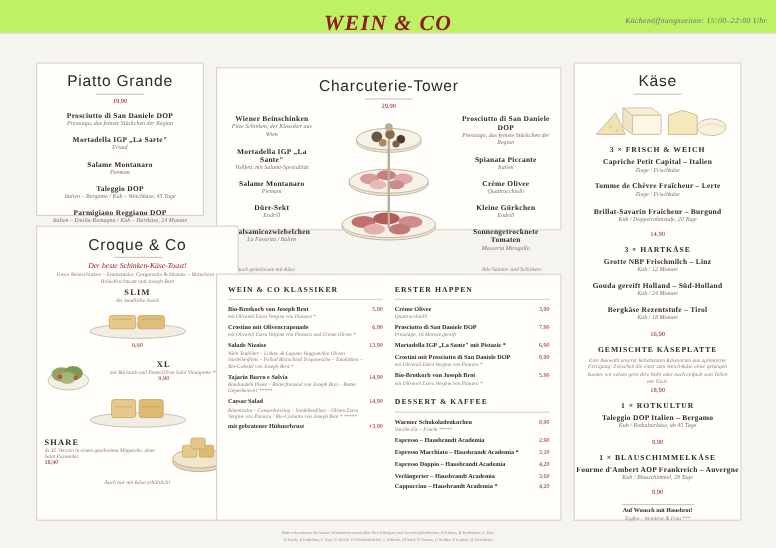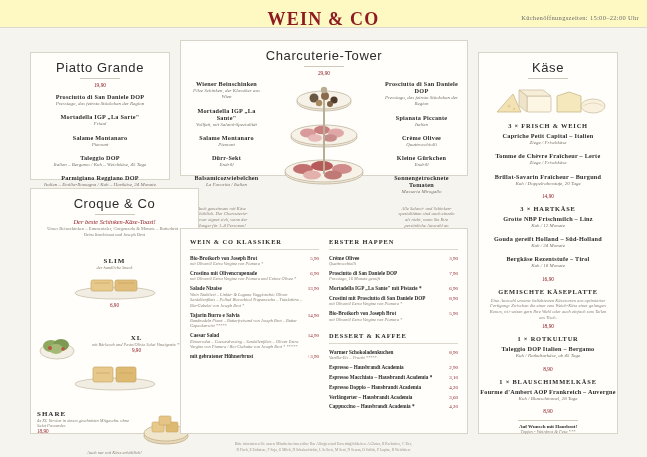--- a/index.html
+++ b/index.html
@@ -10,22 +10,23 @@
     font-family: "Liberation Serif", serif;
     color: #2b2b2b;
     overflow: hidden;
     position: relative;
   }
   .page { position:absolute; inset:0; }
 
   
   .header {
     position:absolute; top:0; left:0; right:0; height:28px;
-    background:#fef9c3;
+    background:#bef264;
     border-bottom:1px solid #ddd9d0;
+    font-style:italic;
   }
   .logo {
     position:absolute; left:50%; top:9px; transform:translateX(-50%);
     font-family:"Liberation Serif", serif;
     font-weight:700; font-size:18px; letter-spacing:1.2px;
     color:#8e1b22;
   }
   .hours {
     position:absolute; right:8px; top:14px;
     font-size:6.5px; color:#6f6f6f; letter-spacing:.3px;
@@ -55,35 +56,35 @@
     text-align:center; font-size:6.4px; font-weight:700; letter-spacing:.8px;
     margin:6px 0 3px; color:#2b2b2b;
   }
   .sub-note { text-align:center; font-size:4.6px; color:#8a8175; font-style:italic; line-height:1.3; }
 
   
   #piatto { left:30px; top:52px; width:140px; height:128px; }
   #piatto .head-price { text-align:center; font-size:5.4px; color:#8e1b22; margin-bottom:5px; }
 
   
-  #tower { left:180px; top:40px; width:288px; height:136px; }
+  #tower { left:180px; top:56px; width:288px; height:136px; }
   .tower-grid { display:flex; padding:0 8px; gap:6px; }
   .tower-col { flex:1; }
   .tower-art { width:108px; }
   .tower-note { padding:4px 12px 0; }
 
   
   #kaese { left:478px; top:52px; width:140px; height:382px; }
   .kaese-art { height:34px; margin:2px 0 4px; position:relative; }
 
   
   #croque { left:30px; top:188px; width:169px; height:246px; }
   .croque-sub { text-align:center; font-size:6.4px; color:#8e1b22; font-style:italic; margin:2px 0 1px; }
   .croque-desc { text-align:center; font-size:4.6px; color:#8a8175; line-height:1.3; padding:0 10px; }
-  .size-block { text-align:center; margin-top:19px; }
+  .size-block { text-align:center; margin-top:2px; }
   .size-name { font-size:7px; font-weight:700; letter-spacing:1px; }
   .size-desc { font-size:4.4px; color:#8a8175; font-style:italic; }
 
   
   #bottom { left:180px; top:228px; width:288px; height:206px; padding:7px 9px; }
   .cols { display:flex; gap:10px; }
   .col { flex:1; }
   .col-title { font-size:6.4px; font-weight:700; letter-spacing:.9px; margin:2px 0 4px; }
   .hr { height:1px; background:#ddd8cc; margin:3px 0 5px; }
   .row { display:flex; align-items:baseline; margin-bottom:3.5px; }
@@ -361,21 +362,21 @@
           <ellipse cx="48" cy="23" rx="40" ry="6" fill="#f2ede2" stroke="#c9c0ac" stroke-width="0.8"></ellipse>
           <rect x="26" y="6" width="20" height="15" rx="2" fill="#e8c98c" stroke="#c6a765" stroke-width="0.7"></rect>
           <rect x="49" y="6" width="20" height="15" rx="2" fill="#ddb971" stroke="#c6a765" stroke-width="0.7"></rect>
           <line x1="29" y1="12" x2="43" y2="12" stroke="#c89f58" stroke-width="0.6"></line>
           <line x1="52" y1="12" x2="66" y2="12" stroke="#c89f58" stroke-width="0.6"></line>
         </svg>
       </div>
     </div>
 
     <div class="size-block">
-      <div style="display:flex;align-items:flex-start;gap:4px;padding:0 6px;">
+      <div style="display:flex;align-items:center;gap:4px;padding:0 6px;">
         <div style="flex:1;text-align:left;">
           <div class="size-name">SHARE</div>
           <div class="size-desc">4x XL Version in einem geschnitten Mitgeschn. ohne Salat Passendes</div>
           <div style="font-size:5.2px;color:#8e1b22;">18,90</div>
         </div>
         <div>
           <svg width="52" height="36" viewBox="0 0 52 36">
             <ellipse cx="26" cy="26" rx="22" ry="8" fill="#e5d7bc" stroke="#c3ae84" stroke-width="0.8"></ellipse>
             <ellipse cx="26" cy="23" rx="22" ry="8" fill="#f0e5cd" stroke="#c3ae84" stroke-width="0.8"></ellipse>
             <rect x="12" y="12" width="12" height="10" rx="1.5" fill="#e8c98c" stroke="#c6a765" stroke-width="0.6"></rect>

